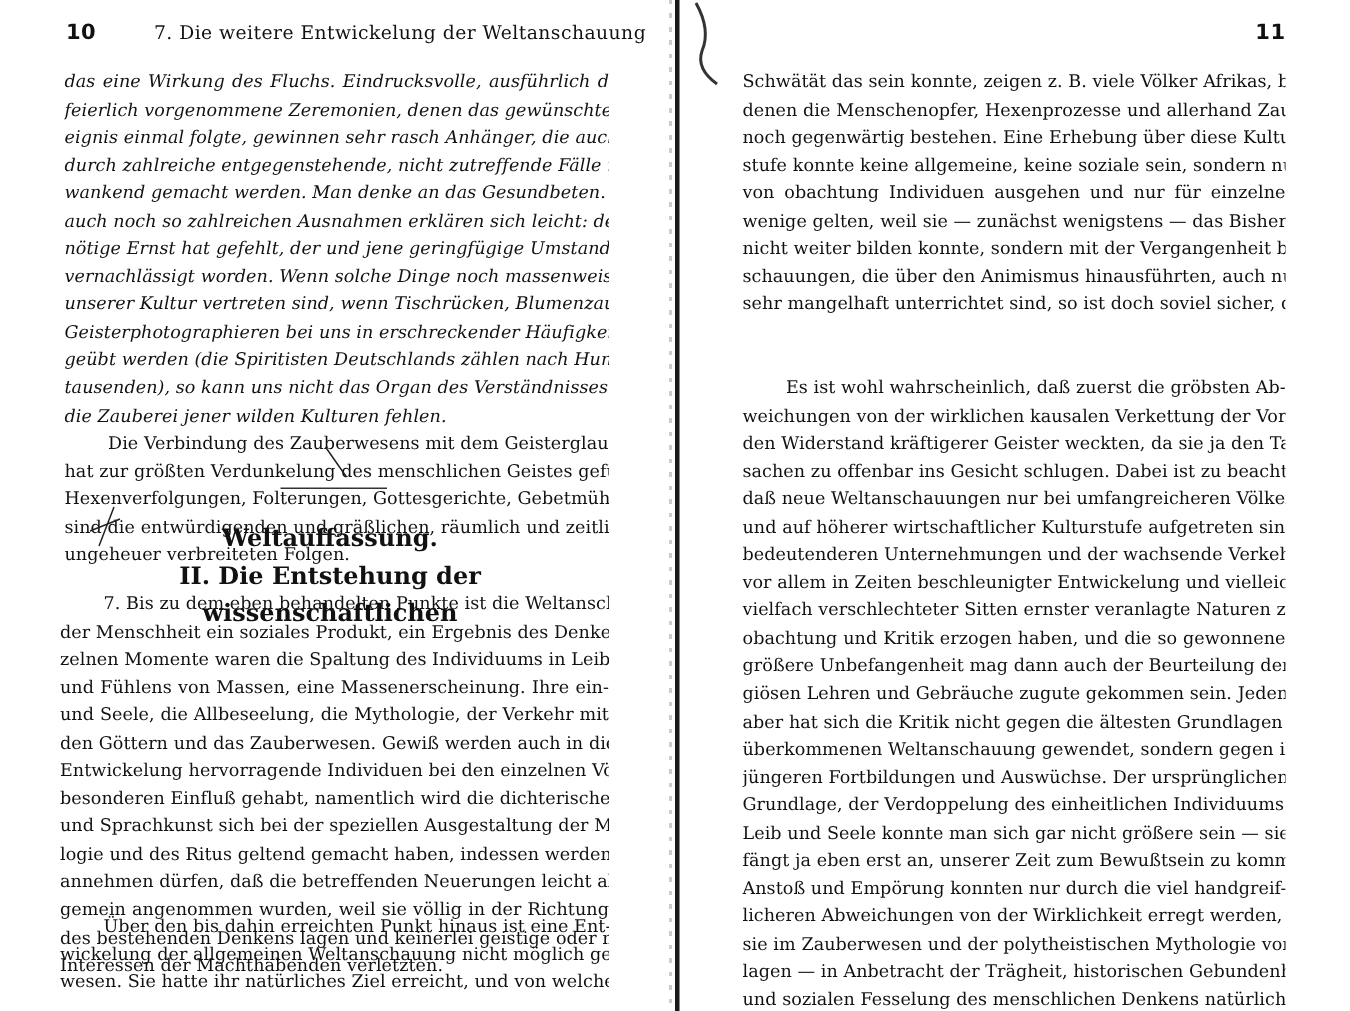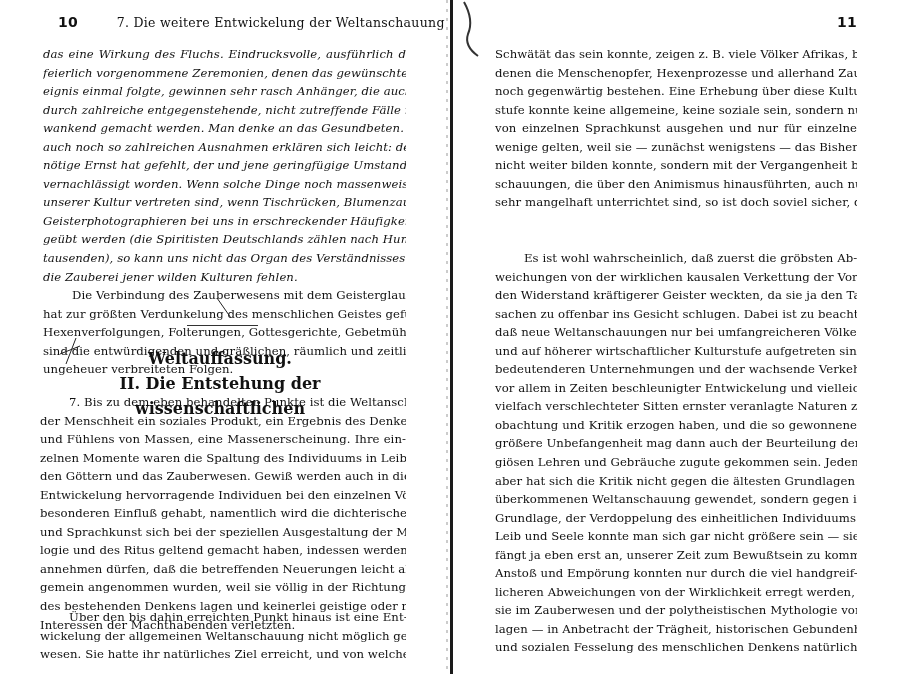--- a/index.html
+++ b/index.html
@@ -36,21 +36,21 @@
   .heading {
     position:absolute; left:40px; width:360px; top:346px; text-align:center;
     font-family:"DejaVu Serif", serif; font-weight:bold; font-size:16px; line-height:25px;
   }
   .pen-mark { position:absolute; }
 </style>
 </head>
 <body>
 
 <div class="page page-left">
-  <div class="header" style="left:58px;text-align:right;">
+  <div class="header" style="left:44px;text-align:right;">
     <span class="pnum">10</span>
     <span style="display:inline-block;width:30px;"></span>
     <span>7. Die weitere Entwickelung der Weltanschauung</span>
   </div>
 
   <div class="text" id="lb1" style="left:43px; top:45px; width:363px;font-style:italic;">
       <span class="line">das eine Wirkung des Fluchs.  Eindrucksvolle, ausführlich  d</span>
       <span class="line">feierlich vorgenommene Zeremonien, denen das gewünschte Er-</span>
       <span class="line">eignis einmal folgte, gewinnen sehr rasch Anhänger, die auch</span>
       <span class="line">durch zahlreiche entgegenstehende, nicht zutreffende Fälle nicht</span>
@@ -81,22 +81,23 @@
     <div>Weltauffassung.</div>
     <div>II. Die Entstehung der wissenschaftlichen</div>
   </div>
   <svg class="pen-mark" style="left:58px;top:336px;" width="24" height="30">
     <path d="M18 2 L8 28 M2 18 L22 10" stroke="#222" stroke-width="1" fill="none"></path>
   </svg>
 
   <div class="text" id="lb3" style="left:40px; top:393px; width:366px;">
       <span class="line indent">7. Bis zu dem eben behandelten Punkte ist die Weltanschauung</span>
       <span class="line">der Menschheit ein soziales Produkt, ein Ergebnis des Denkens</span>
+      <span class="line">zelnen Momente waren die Spaltung des Individuums in Leib</span>
       <span class="line">und Fühlens von Massen, eine Massenerscheinung.  Ihre ein-</span>
-      <span class="line">zelnen Momente waren die Spaltung des Individuums in Leib</span>
+      <span class="line">und Seele, die Allbeseelung, die Mythologie, der Verkehr mit</span>
       <span class="line">den Göttern und das Zauberwesen.  Gewiß werden auch in dieser</span>
       <span class="line">Entwickelung hervorragende Individuen bei den einzelnen Völkern</span>
       <span class="line">besonderen Einfluß gehabt, namentlich wird die dichterische Phantasie</span>
       <span class="line">und Sprachkunst sich bei der speziellen Ausgestaltung der Mytho-</span>
       <span class="line">logie und des Ritus geltend gemacht haben, indessen werden wir</span>
       <span class="line">annehmen dürfen, daß die betreffenden Neuerungen leicht all-</span>
       <span class="line">gemein angenommen wurden, weil sie völlig in der Richtung</span>
       <span class="line">des bestehenden Denkens lagen und keinerlei geistige oder materielle</span>
       <span class="line last">Interessen der Machthabenden verletzten.</span>
     </div>
@@ -117,41 +118,42 @@
 
   <svg class="pen-mark" style="left:8px;top:0px;" width="40" height="60">
     <path d="M4 2 Q14 20 8 34 Q4 46 18 56" stroke="#333" stroke-width="2" fill="none"></path>
   </svg>
 
   <div class="text" id="rb1" style="left:43px; top:45px; width:362px;">
       <span class="line">Schwätät das sein konnte, zeigen z. B. viele Völker Afrikas, bei</span>
       <span class="line">denen die Menschenopfer, Hexenprozesse und allerhand Zauber</span>
       <span class="line">noch gegenwärtig bestehen.  Eine Erhebung über diese Kultur-</span>
       <span class="line">stufe konnte keine allgemeine, keine soziale sein, sondern nur</span>
-      <span class="line">von einzelnen Sprachkunst ausgehen und nur für einzelne</span>
+      <span class="line">von obachtung Individuen ausgehen und nur für einzelne</span>
       <span class="line">wenige gelten, weil sie — zunächst wenigstens — das Bisherige</span>
       <span class="line">nicht weiter bilden konnte, sondern mit der Vergangenheit brechen</span>
       <span class="line">schauungen, die über den Animismus hinausführten, auch nur</span>
       <span class="line">sehr mangelhaft unterrichtet sind, so ist doch soviel sicher, daß es</span>
     </div>
   <div class="text" id="rb2" style="left:43px; top:249px; width:362px;">
       <span class="line indent">Es ist wohl wahrscheinlich, daß zuerst die gröbsten Ab-</span>
       <span class="line">weichungen von der wirklichen kausalen Verkettung der Vorgänge</span>
       <span class="line">den Widerstand kräftigerer Geister weckten, da sie ja den Tat-</span>
       <span class="line">sachen zu offenbar ins Gesicht schlugen.  Dabei ist zu beachten,</span>
       <span class="line">daß neue Weltanschauungen nur bei umfangreicheren Völkern</span>
       <span class="line">und auf höherer wirtschaftlicher Kulturstufe aufgetreten sind.  Die</span>
       <span class="line">bedeutenderen Unternehmungen und der wachsende Verkehr mögen</span>
       <span class="line">vor allem in Zeiten beschleunigter Entwickelung und vielleicht</span>
       <span class="line">vielfach verschlechteter Sitten ernster veranlagte Naturen zu Be-</span>
       <span class="line">obachtung und Kritik erzogen haben, und die so gewonnene</span>
       <span class="line">größere Unbefangenheit mag dann auch der Beurteilung der reli-</span>
       <span class="line">giösen Lehren und Gebräuche zugute gekommen sein.  Jedenfalls</span>
       <span class="line">aber hat sich die Kritik nicht gegen die ältesten Grundlagen der</span>
       <span class="line">überkommenen Weltanschauung gewendet, sondern gegen ihre</span>
+      <span class="line">jüngeren Fortbildungen und Auswüchse.  Der ursprünglichen</span>
       <span class="line">Grundlage, der Verdoppelung des einheitlichen Individuums zu</span>
       <span class="line">Leib und Seele konnte man sich gar nicht größere sein — sie</span>
       <span class="line">fängt ja eben erst an, unserer Zeit zum Bewußtsein zu kommen.</span>
       <span class="line">Anstoß und Empörung konnten nur durch die viel handgreif-</span>
       <span class="line">licheren Abweichungen von der Wirklichkeit erregt werden, wie</span>
       <span class="line">sie im Zauberwesen und der polytheistischen Mythologie vor-</span>
       <span class="line">lagen — in Anbetracht der Trägheit, historischen Gebundenheit</span>
       <span class="line">und sozialen Fesselung des menschlichen Denkens natürlich</span>
     </div>
 </div>

